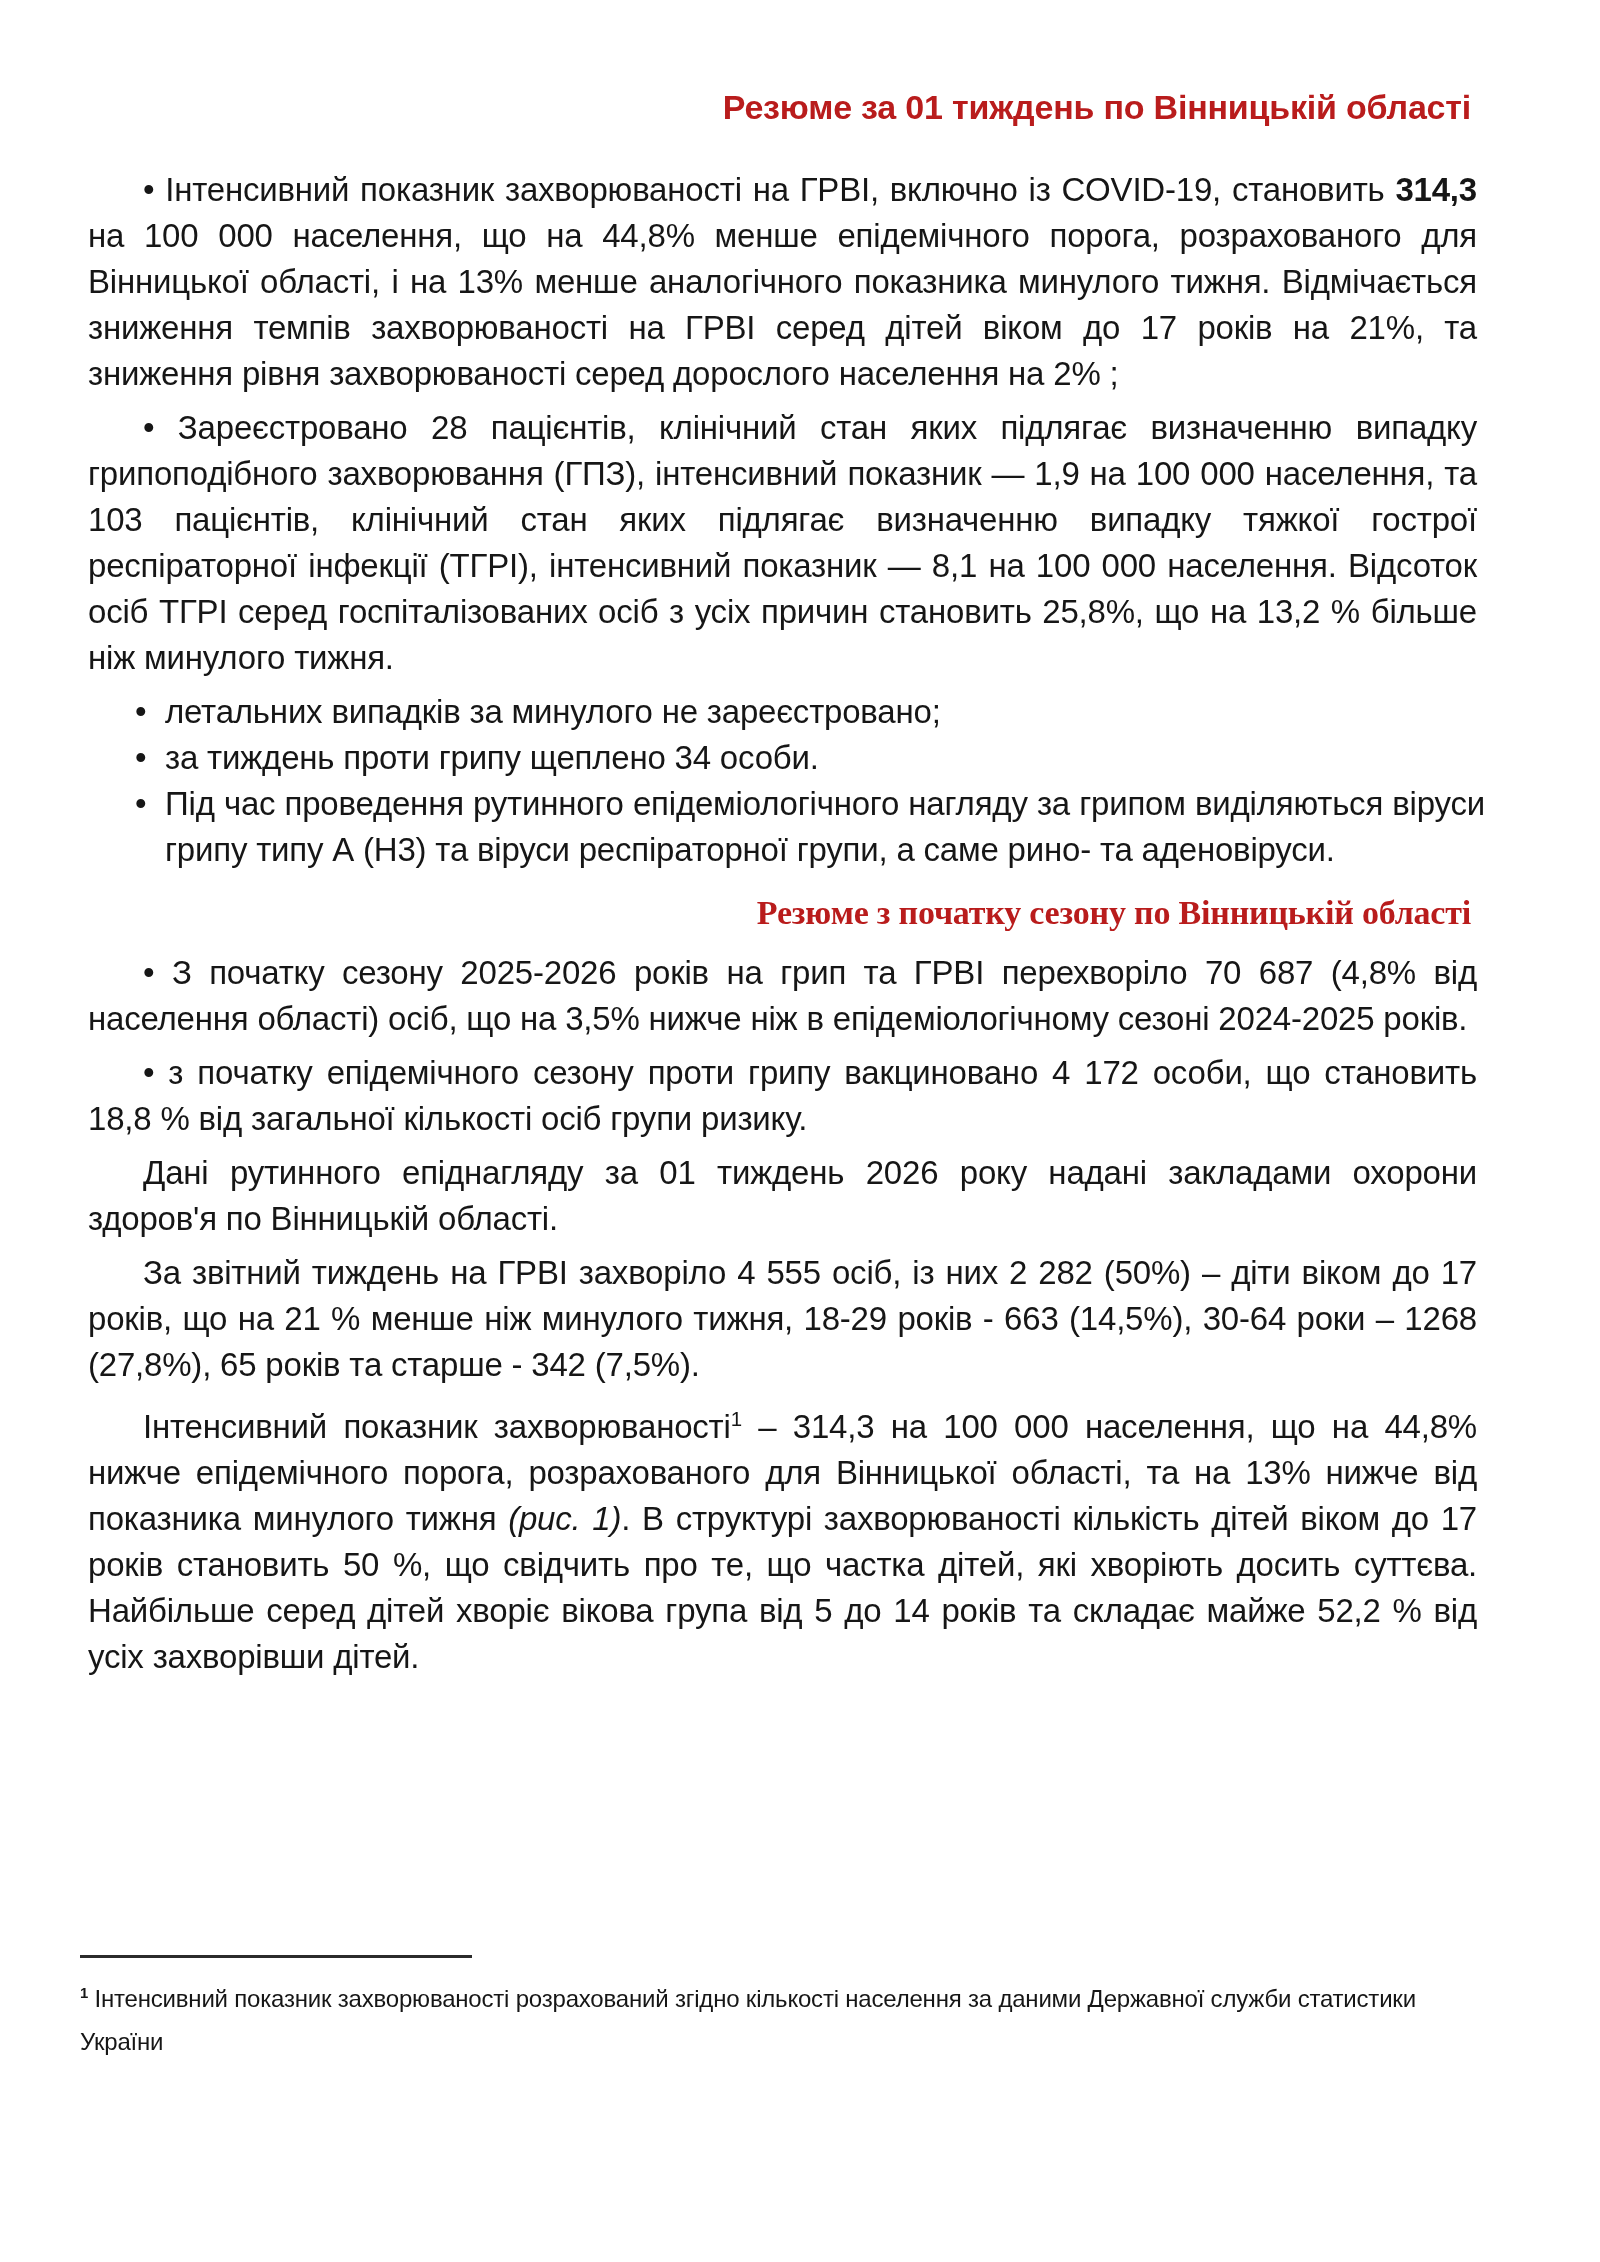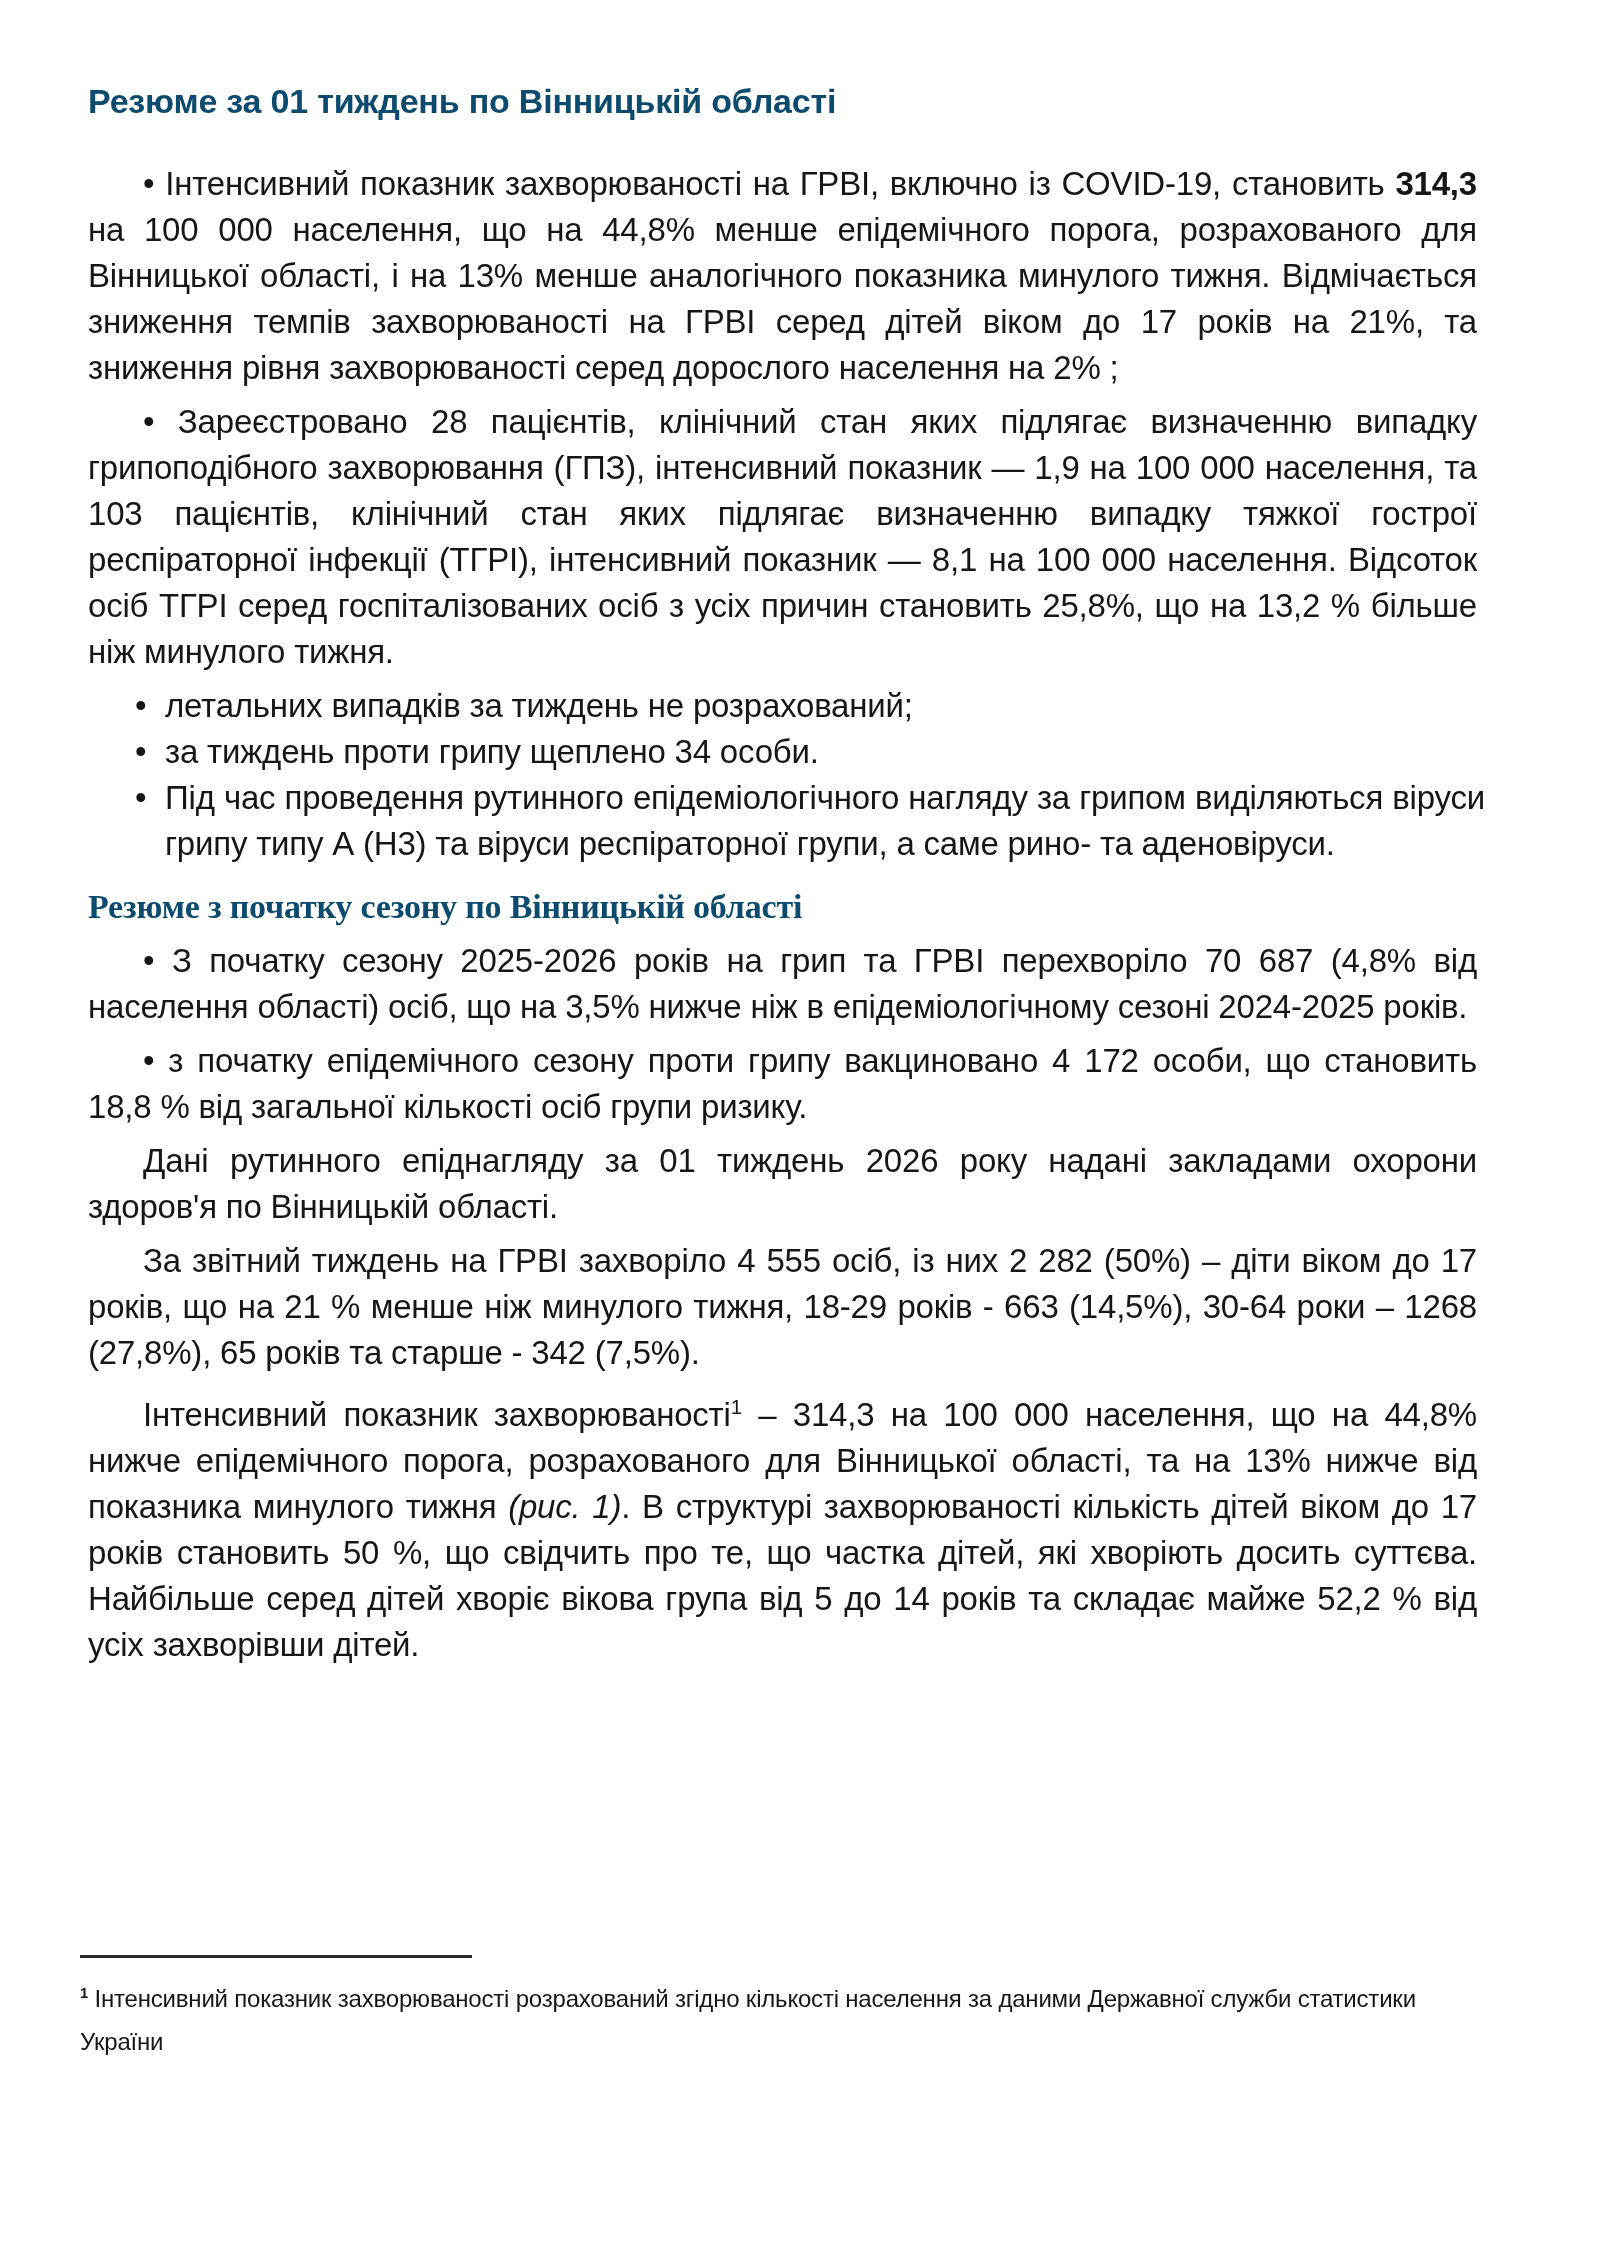--- a/index.html
+++ b/index.html
@@ -14,23 +14,24 @@
     letter-spacing:-0.2px;
   }
   .content{
     position:absolute;
     top:0;left:80px;
     width:1405px;
   }
   .h-blue{
     font-size:34px;
     font-weight:bold;
-    color:#0c4a6e;
+    color:#b91c1c;
     line-height:47px;
-    margin:8px;
+    margin:14px;
+    text-align:right;
   }
   .h-first{padding-top:70px;margin-bottom:36px;}
   .h-season{margin-top:16px;font-family:Liberation Serif, serif;}
   p.body{
     font-size:33px;
     line-height:46px;
     text-align:justify;
     margin:8px;
     text-indent:55px;
   }
@@ -78,21 +79,21 @@
 <div class="page">
   <div class="content">
 
     <h1 class="h-blue h-first">Резюме за 01 тиждень по Вінницькій області</h1>
 
     <p class="body"><span>• Інтенсивний показник захворюваності на ГРВІ, включно із COVID-19, становить </span><b>314,3</b><span> на 100 000 населення, що на 44,8% менше епідемічного порога, розрахованого для Вінницької області, і на 13% менше аналогічного показника минулого тижня. Відмічається зниження темпів захворюваності на ГРВІ серед дітей віком до 17 років на 21%, та зниження рівня захворюваності серед дорослого населення на 2% ;</span></p>
 
     <p class="body">• Зареєстровано 28 пацієнтів, клінічний стан яких підлягає визначенню випадку грипоподібного захворювання (ГПЗ), інтенсивний показник — 1,9 на 100 000 населення, та 103 пацієнтів, клінічний стан яких підлягає визначенню випадку тяжкої гострої респіраторної інфекції (ТГРІ), інтенсивний показник — 8,1 на 100 000 населення. Відсоток осіб ТГРІ серед госпіталізованих осіб з усіх причин становить 25,8%, що на 13,2 % більше ніж минулого тижня.</p>
 
     <ul class="sub-bullets">
-      <li><span class="bullet-glyph">•</span><span>летальних випадків за тиждень не розрахований;</span></li>
+      <li><span class="bullet-glyph">•</span><span>летальних випадків за минулого не зареєстровано;</span></li>
       <li><span class="bullet-glyph">•</span><span>за тиждень проти грипу щеплено 34 особи.</span></li>
       <li><span class="bullet-glyph">•</span><span>Під час проведення рутинного епідеміологічного нагляду за грипом виділяються віруси грипу типу А (Н3) та віруси респіраторної групи, а саме рино- та аденовіруси.</span></li>
     </ul>
 
     <h1 class="h-blue h-season">Резюме з початку сезону по Вінницькій області</h1>
 
     <p class="body">• З початку сезону 2025-2026 років на грип та ГРВІ перехворіло 70 687 (4,8% від населення області) осіб, що на 3,5% нижче ніж в епідеміологічному сезоні 2024-2025 років.</p>
 
     <p class="body m-top-sm">• з початку епідемічного сезону проти грипу вакциновано 4 172 особи, що становить 18,8 % від загальної кількості осіб групи ризику.</p>
 

